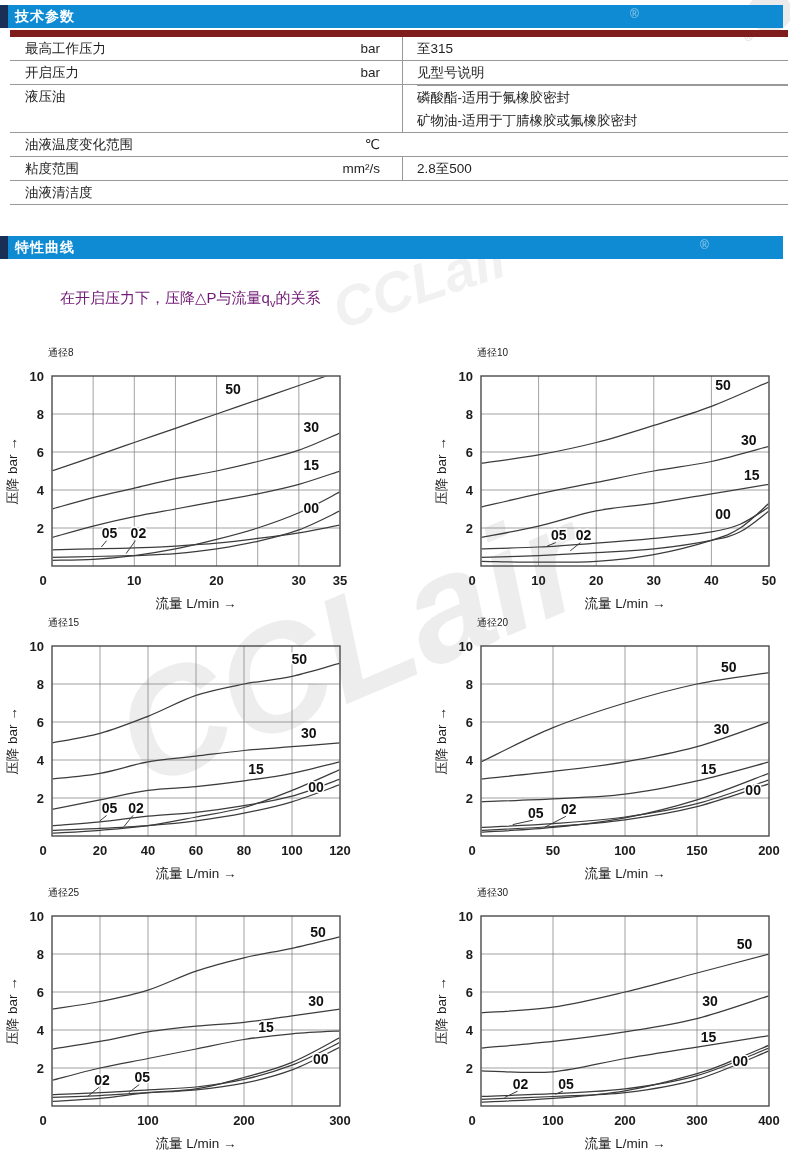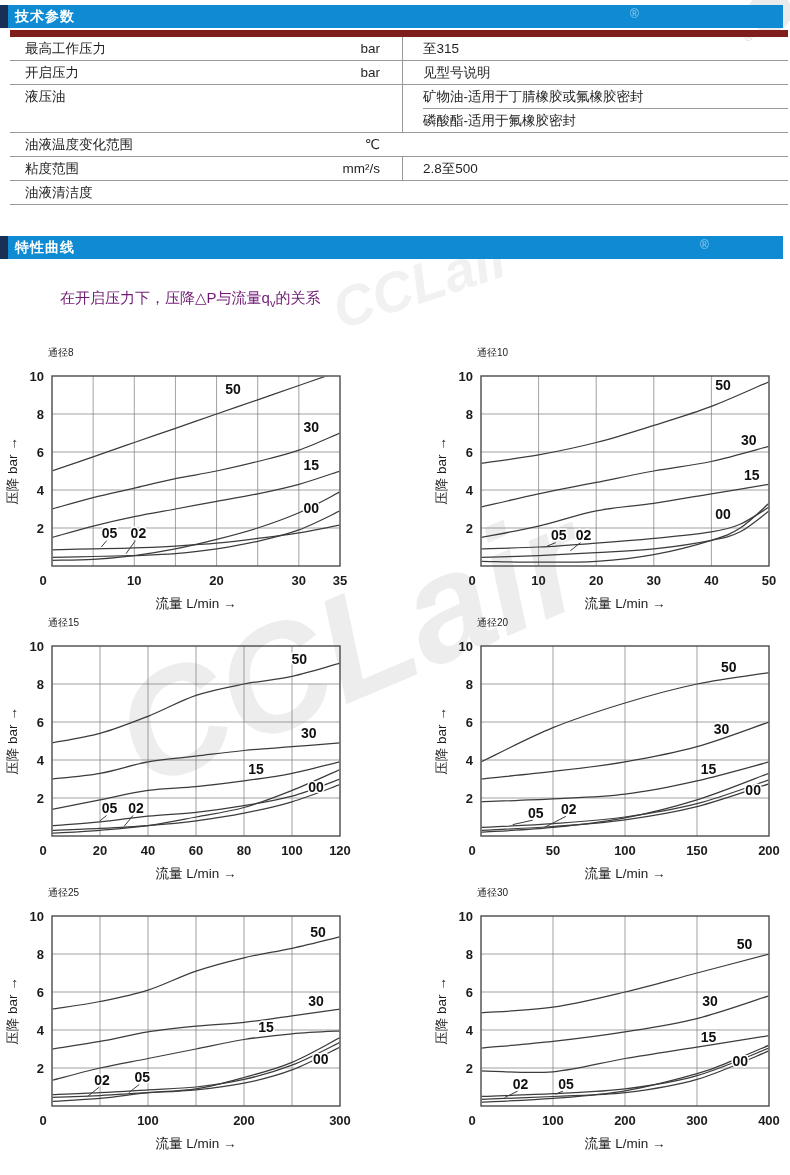--- a/index.html
+++ b/index.html
@@ -10,21 +10,21 @@
   .secbar-dark{position:absolute;left:0;top:0;width:8px;height:23px;background:var(--bardark,#1a2f55);}
   .secbar-title{position:absolute;left:15px;top:0;height:37px;line-height:23px;color:#fff;
         font-weight:700;font-size:14px;letter-spacing:1px;}
   .secbar-reg{position:absolute;top:2px;color:rgba(255,255,255,.55);font-size:12px;}
   
   .ttable{position:absolute;left:10px;top:30px;width:778px;border-top:7px solid #7f1d1d;font-size:13.5px;}
   .trow{display:flex;border-bottom:1px solid #999;align-items:stretch;}
   .tlabel{width:392px;box-sizing:border-box;display:flex;justify-content:space-between;
         padding:0 22px 0 15px;align-items:flex-start;}
   .tname,.tunit{line-height:23px;white-space:nowrap;}
-  .tvals{flex:1;border-left:1px solid #999;padding-left:20px;}
+  .tvals{flex:1;border-left:1px solid #999;padding-left:14px;}
   .tval{height:23px;line-height:23px;white-space:nowrap;}
   .tval.sep{border-top:1px solid #999;}
   
   .subtitle{position:absolute;left:60px;top:289px;font-size:15px;color:#701a75;}
   .subtitle sub{font-size:11px;}
   
   .charts{position:absolute;left:2px;top:344px;display:grid;grid-template-columns:429px 361px;
         grid-auto-rows:270px;}
   .chart-title{margin:0 0 2px 46px;font-size:10px;color:#222;height:18px;line-height:18px;}
   svg{font-family:"Liberation Sans","DejaVu Sans",sans-serif;display:block;overflow:visible;}
@@ -78,22 +78,22 @@
         <div class="tvals">
           <div class="tval">见型号说明</div>
         </div>
       </div>
       <div class="trow">
         <div class="tlabel">
           <span class="tname">液压油</span>
           <span class="tunit"></span>
         </div>
         <div class="tvals">
+          <div class="tval sep">磷酸酯-适用于氟橡胶密封</div>
           <div class="tval">矿物油-适用于丁腈橡胶或氟橡胶密封</div>
-          <div class="tval sep">磷酸酯-适用于氟橡胶密封</div>
         </div>
       </div>
       <div class="trow">
         <div class="tlabel">
           <span class="tname">油液温度变化范围</span>
           <span class="tunit">℃</span>
         </div>
       </div>
       <div class="trow">
         <div class="tlabel">

